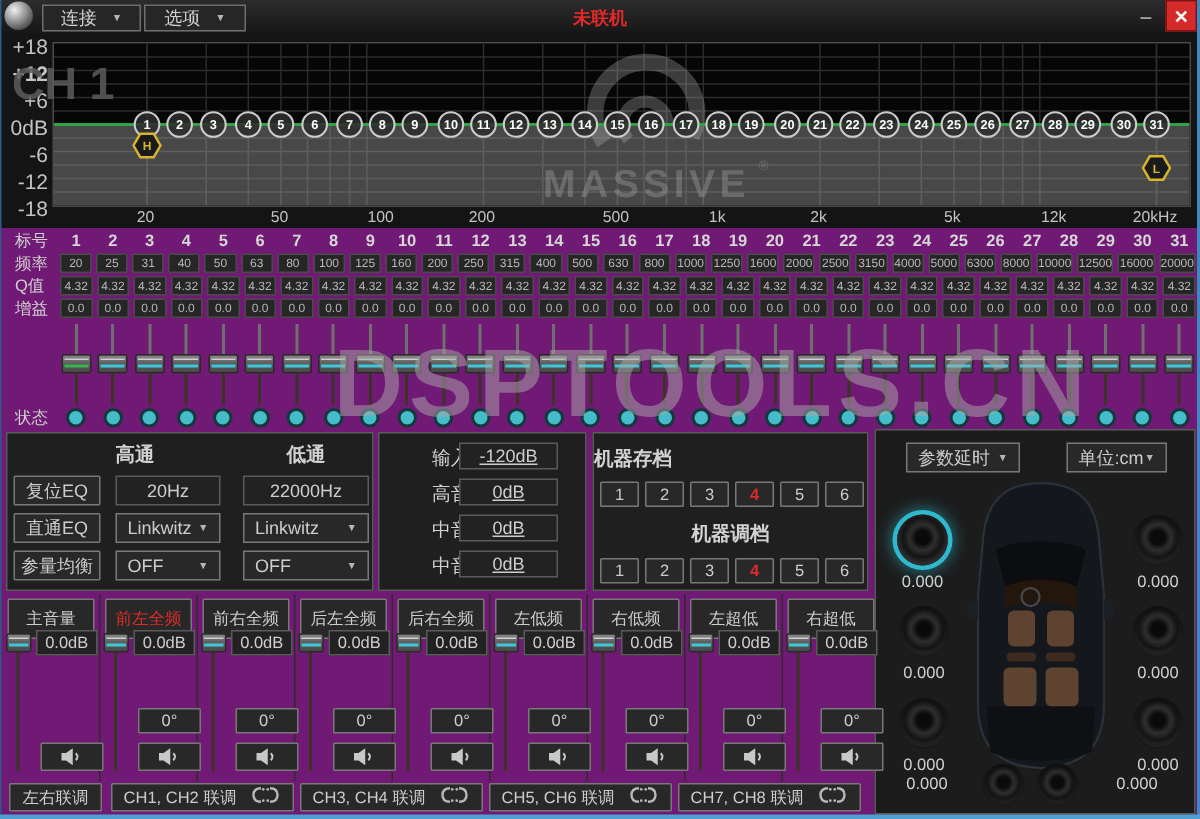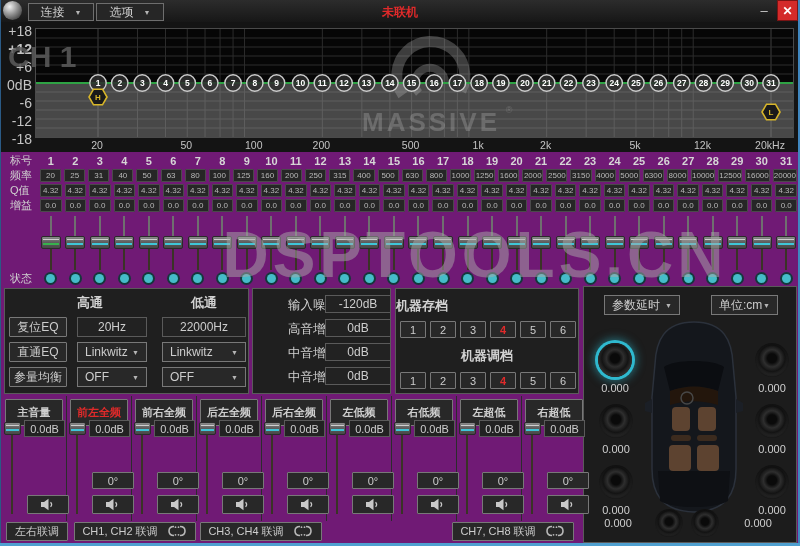--- a/index.html
+++ b/index.html
@@ -73,31 +73,31 @@
   .ddbox{background:#282828;border:1px solid #787878;color:#cdcdcd;font-size:12px;display:flex;
          align-items:center;justify-content:space-between;padding:0 7px;box-sizing:border-box;}
   .ptitle{position:absolute;font-size:13px;font-weight:bold;color:#d2d2d2;}
 
   .fil-head{position:absolute;top:5px;font-size:13px;font-weight:bold;color:#d2d2d2;}
   .fil-item{position:absolute;height:20px;}
   .c1{left:4px;width:58px;} .c2{left:72px;width:70px;} .c3{left:157px;width:84px;}
   .r1{top:28px;} .r2{top:53px;} .r3{top:78px;}
 
   .tone-label{position:absolute;left:7px;font-size:12.5px;color:#d2d2d2;margin-left:28px;}
-  .tone-box{position:absolute;left:72px;width:66px;height:18px;}
+  .tone-box{position:absolute;left:53px;width:66px;height:18px;text-decoration:underline;}
 
   .preset-row{position:absolute;left:4px;width:176px;display:flex;justify-content:space-between;}
   .pbtn{width:26px;height:17px;font-size:11px;}
   .pbtn.active{color:#e02a2a;font-weight:bold;}
 
   
   #strips{position:absolute;left:2px;top:396px;width:584px;height:125px;display:flex;}
   .strip{position:relative;flex:1;border-right:1px solid #2c2c2c;}
   .strip:last-child{border-right:none;}
-  .ch-label{position:absolute;left:3px;right:3px;top:3px;height:27px;font-size:11px;font-weight:bold;}
+  .ch-label{position:absolute;left:3px;right:3px;top:3px;height:27px;font-size:11px;}
   .ch-label.sel{color:#e02a2a;}
   .mini-handle{position:absolute;left:2px;top:26px;width:17px;height:13px;
                background:linear-gradient(#8a8a8a,#5f5f5f 45%,#474747);border:1px solid #2a2a2a;border-radius:2px;box-sizing:border-box;}
   .mini-handle::before{content:"";position:absolute;left:1px;right:1px;top:2px;height:1px;background:#cfcfcf;}
   .mini-handle::after{content:"";position:absolute;left:1px;right:1px;bottom:3px;height:2px;background:#3fc6d8;}
   .mini-track{position:absolute;left:9px;top:39px;width:2px;height:79px;background:#3a3326;}
   .gain-box{position:absolute;left:22px;top:24px;width:41px;height:17px;font-size:11px;}
   .phase-btn{position:absolute;left:25px;top:76px;width:42px;height:17px;font-size:11px;}
   .mute-btn{position:absolute;left:25px;top:99px;width:42px;height:19px;}
 
@@ -940,20 +940,31 @@
         <span>CH3, CH4 联调</span>
         <span><svg width="22" height="12" viewBox="0 0 22 12">
             <path d="M8 1.5Q3 1.5 3 6t5 4.5" fill="none" stroke="#b8b8b8" stroke-width="1.6"></path>
             <path d="M14 1.5Q19 1.5 19 6t-5 4.5" fill="none" stroke="#b8b8b8" stroke-width="1.6"></path>
             <circle cx="9.5" cy="2.2" r=".9" fill="#b8b8b8"></circle>
             <circle cx="9.5" cy="9.8" r=".9" fill="#b8b8b8"></circle>
             <circle cx="12.5" cy="2.2" r=".9" fill="#b8b8b8"></circle>
             <circle cx="12.5" cy="9.8" r=".9" fill="#b8b8b8"></circle>
           </svg></span>
       </div>
+      <div class="btn pair-btn" style="left: 324px;">
+        <span>CH5, CH6 联调</span>
+        <span><svg width="22" height="12" viewBox="0 0 22 12">
+            <path d="M8 1.5Q3 1.5 3 6t5 4.5" fill="none" stroke="#b8b8b8" stroke-width="1.6"></path>
+            <path d="M14 1.5Q19 1.5 19 6t-5 4.5" fill="none" stroke="#b8b8b8" stroke-width="1.6"></path>
+            <circle cx="9.5" cy="2.2" r=".9" fill="#b8b8b8"></circle>
+            <circle cx="9.5" cy="9.8" r=".9" fill="#b8b8b8"></circle>
+            <circle cx="12.5" cy="2.2" r=".9" fill="#b8b8b8"></circle>
+            <circle cx="12.5" cy="9.8" r=".9" fill="#b8b8b8"></circle>
+          </svg></span>
+      </div>
       <div class="btn pair-btn" style="left: 450px;">
         <span>CH7, CH8 联调</span>
         <span><svg width="22" height="12" viewBox="0 0 22 12">
             <path d="M8 1.5Q3 1.5 3 6t5 4.5" fill="none" stroke="#b8b8b8" stroke-width="1.6"></path>
             <path d="M14 1.5Q19 1.5 19 6t-5 4.5" fill="none" stroke="#b8b8b8" stroke-width="1.6"></path>
             <circle cx="9.5" cy="2.2" r=".9" fill="#b8b8b8"></circle>
             <circle cx="9.5" cy="9.8" r=".9" fill="#b8b8b8"></circle>
             <circle cx="12.5" cy="2.2" r=".9" fill="#b8b8b8"></circle>
             <circle cx="12.5" cy="9.8" r=".9" fill="#b8b8b8"></circle>
           </svg></span>

